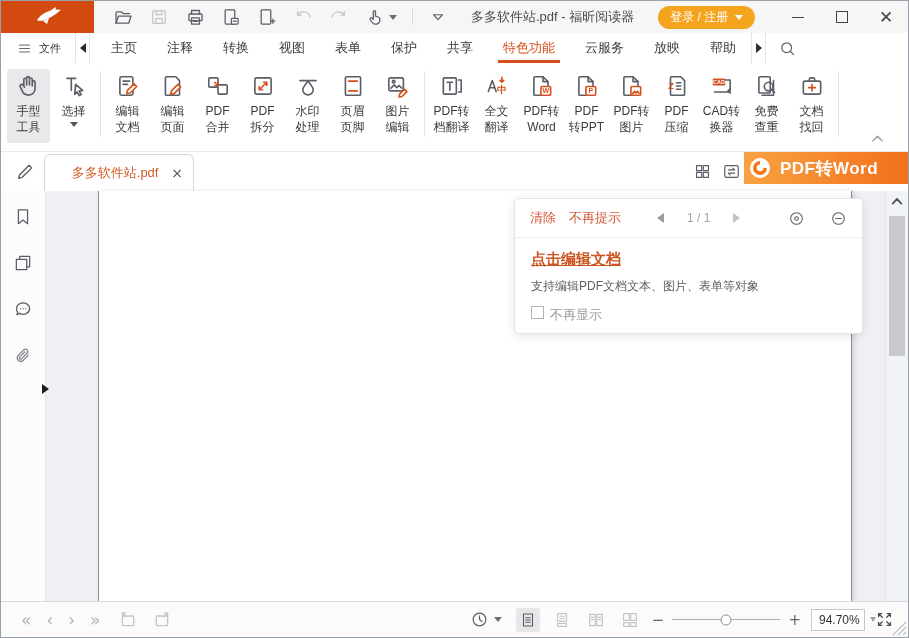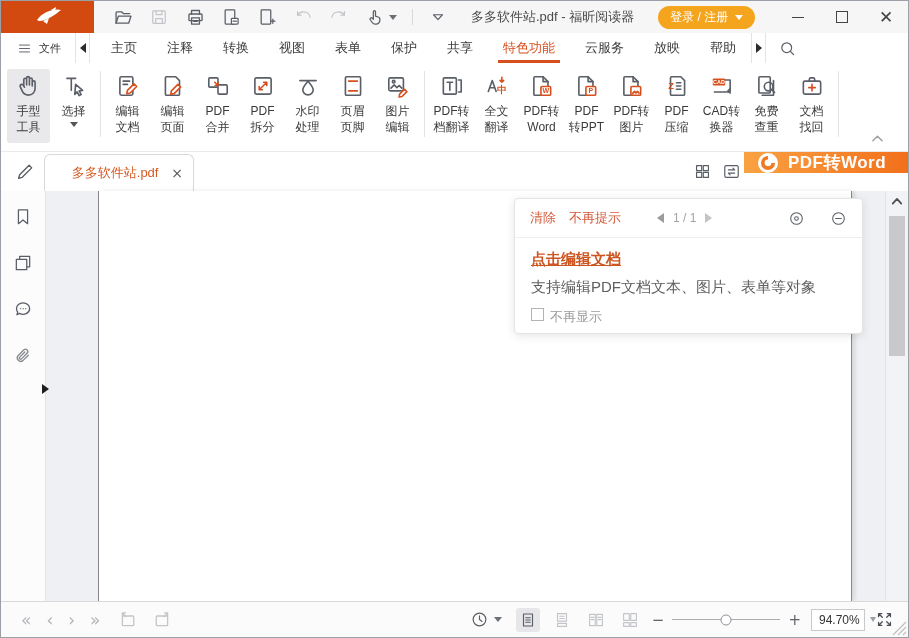--- a/index.html
+++ b/index.html
@@ -44,43 +44,43 @@
   .rsep{width:1px;height:66px;background:#e3e3e5;margin:2px 4px 0 4px;}
   .rcollapse{position:absolute;right:24px;bottom:8px;}
   
   .tabbar{position:absolute;left:0;top:151px;right:0;height:39px;background:#fff;border-bottom:1px solid #d6d8da;}
   .tb-pencil{position:absolute;left:13px;top:9px;}
   .tab{position:absolute;left:43px;top:2px;width:150px;height:37px;background:#fff;border:1px solid #d8d8d8;border-bottom:none;border-radius:6px 6px 0 0;box-sizing:border-box;display:flex;align-items:center;padding:0 10px 0 14px;}
   .tab .tname{font-size:13px;color:#d35a23;flex:1;text-align:center;}
   .tab .tclose{color:#555;font-size:14px;font-family:"DejaVu Sans",sans-serif;}
   .tb-grid{position:absolute;right:196px;top:10px;}
   .tb-swap{position:absolute;right:167px;top:10px;}
-  .banner{position:absolute;right:0;top:0;width:164px;height:21px;background:linear-gradient(90deg,#f9a242,#f2701c);display:flex;align-items:center;gap:8px;padding-left:12px;box-sizing:border-box;}
+  .banner{position:absolute;right:0;top:0;width:164px;height:32px;background:linear-gradient(90deg,#f9a242,#f2701c);display:flex;align-items:center;gap:8px;padding-left:4px;box-sizing:border-box;}
   .banner .btxt{color:#fff;font-size:17px;font-weight:bold;letter-spacing:.5px;}
   
   .main{position:absolute;left:0;top:190px;right:0;bottom:36px;background:#eef0f3;}
   .sidebar{position:absolute;left:0;top:0;bottom:0;width:45px;background:#fcfcfd;border-right:1px solid #e4e4e6;display:flex;flex-direction:column;align-items:center;padding-top:16px;gap:26px;box-sizing:border-box;}
   .sideexp{position:absolute;left:41px;top:193px;width:0;height:0;border-top:5px solid transparent;border-bottom:5px solid transparent;border-left:7px solid #1d1d1d;}
   .page{position:absolute;left:97px;top:0;bottom:0;width:752px;background:#fff;border-left:1px solid #85888f;border-right:1px solid #85888f;box-shadow:3px 0 4px rgba(0,0,0,.10);}
   .vscroll{position:absolute;right:0;top:0;bottom:0;width:22px;background:#f2f3f5;border-left:1px solid #e3e3e5;}
   .vscroll .up{margin:6px auto 0 auto;width:12px;}
   .vthumb{position:absolute;left:3px;right:3px;top:25px;height:140px;background:#c9c9cb;}
   
   .popup{position:absolute;left:513px;top:197px;width:349px;height:136px;background:#fff;border:1px solid #e4e4e4;border-radius:4px;box-shadow:0 2px 10px rgba(0,0,0,.10);box-sizing:border-box;z-index:5;}
   .pophead{height:39px;border-bottom:1px solid #eeeeee;display:flex;align-items:center;padding:0 15px;box-sizing:border-box;}
   .pop-clear{color:#d4593a;font-size:13px;}
   .pop-nomore{color:#d4593a;font-size:13px;margin-left:13px;}
-  .pop-pager{display:flex;align-items:center;gap:9px;margin-left:36px;}
+  .pop-pager{display:flex;align-items:center;gap:23px;margin-left:36px;}
   .pg-l{width:0;height:0;border-top:5px solid transparent;border-bottom:5px solid transparent;border-right:7px solid #9b9b9b;}
   .pg-r{width:0;height:0;border-top:5px solid transparent;border-bottom:5px solid transparent;border-left:7px solid #c4c4c4;}
   .pg-t{font-size:12px;color:#a3a3a3;}
   .pop-icons{margin-left:auto;display:flex;align-items:center;gap:25px;}
   .popbody{padding:12px 16px 0 16px;}
   .pop-link{font-size:15px;color:#cd5522;text-decoration:underline;font-weight:bold;}
-  .pop-desc{margin-top:9px;font-size:15px;color:#5f5f5f;}
+  .pop-desc{margin-top:9px;font-size:12px;color:#5f5f5f;}
   .pop-check{margin-top:11px;display:flex;align-items:flex-start;gap:6px;font-size:13px;color:#9b9b9b;}
   .cbox{width:13px;height:13px;border:1px solid #b4b4b4;background:#fff;box-sizing:border-box;}
   
   .statusbar{position:absolute;left:0;right:0;bottom:0;height:36px;background:#fbfbfc;border-top:1px solid #d9d9db;display:flex;align-items:center;box-sizing:border-box;}
   .nav{display:flex;align-items:center;gap:15px;margin-left:20px;color:#b2b5ba;font-size:17px;font-family:"DejaVu Sans",sans-serif;}
   .sview{display:flex;align-items:center;gap:12px;margin-left:18px;}
   .sright{margin-left:auto;display:flex;align-items:center;gap:10px;margin-right:14px;}
   .pmode{width:24px;height:24px;display:flex;align-items:center;justify-content:center;border-radius:3px;}
   .pmode.sel{background:#e7e7ea;}
   .zoomctl{display:flex;align-items:center;gap:8px;}

